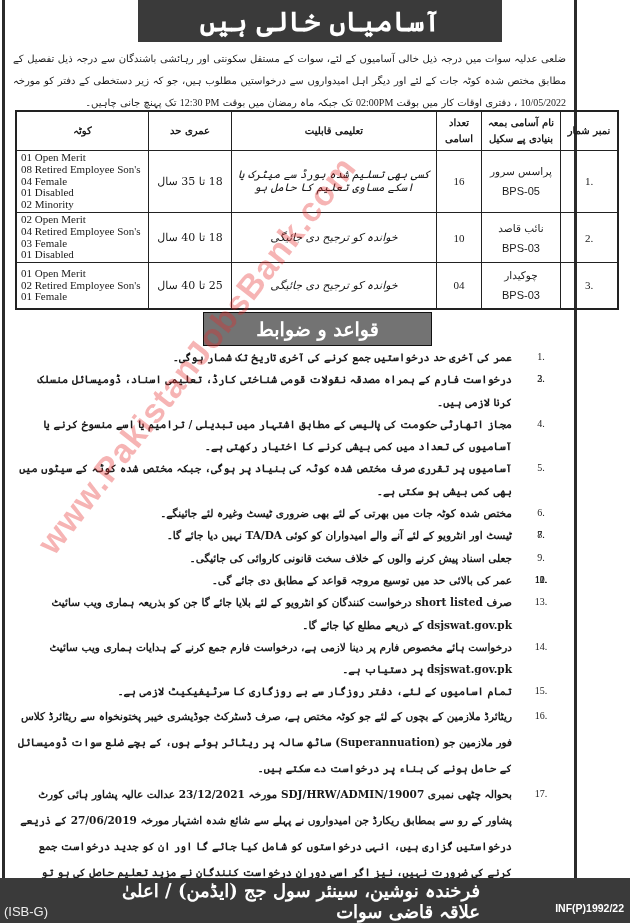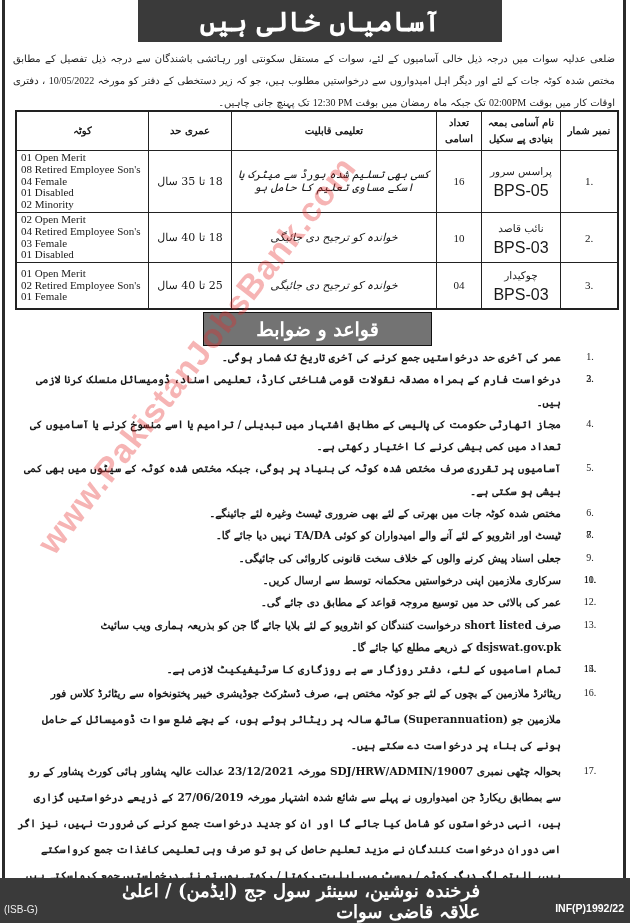--- a/index.html
+++ b/index.html
@@ -1,56 +1,56 @@
 <!DOCTYPE html>
 <html><head>
 <meta charset="utf-8">
 <style>
   html, body { margin: 0; padding: 0; background: #ffffff; }
   body { width: 630px; height: 923px; overflow: hidden; position: relative;
          font-family: "DejaVu Serif", serif; color: #1a1a1a; }
-  .frame { position: absolute; left: 2px; top: 0; width: 624px; height: 920px;
+  .frame { position: absolute; left: 2px; top: 0; width: 575px; height: 920px;
            border-left: 3px solid #2b2b2b; border-right: 3px solid #2b2b2b;
            box-sizing: border-box; background: #fff; }
   .title-bar { position: absolute; left: 133px; top: 0; width: 364px; height: 42px;
                background: #3a3a3a; color: #fff; display: flex; align-items: center;
                justify-content: center; font-size: 27px; font-weight: bold; direction: rtl; }
   .intro { position: absolute; left: 8px; right: 8px; top: 48px; direction: rtl;
            font-size: 10px; line-height: 22px; text-align: justify; }
   .intro .ltr { direction: ltr; unicode-bidi: embed; font-family: "Liberation Serif", serif; }
   table.posts { position: absolute; left: 10px; top: 110px; width: 604px;
                 border-collapse: collapse; border: 2px solid #222; direction: rtl; }
   table.posts th, table.posts td { border: 1px solid #222; padding: 1px 4px; vertical-align: middle; }
   table.posts th { font-size: 10px; font-weight: bold; height: 36px; text-align: center; line-height: 16px; }
   table.posts td { font-size: 11px; text-align: center; }
   td.quota { direction: ltr; text-align: left !important; font-family: "Liberation Serif", serif;
              font-size: 11px; line-height: 11.8px; white-space: pre-line; }
   td.qual { font-size: 10px; text-align: left; font-style: italic; }
   td.num, td.sno { font-family: "Liberation Serif", serif; font-size: 12px; }
   .post-name { display: block; font-size: 10.5px; font-weight: normal; line-height: 20px; }
-  .post-bps { display: block; font-family: "Liberation Sans", sans-serif; font-size: 16px; line-height: 20px; }
+  .post-bps { display: block; font-family: "Liberation Sans", sans-serif; font-size: 11px; line-height: 20px; }
   .age { direction: rtl; font-size: 10.5px; }
   .rules-bar { position: absolute; left: 198px; top: 312px; width: 227px; height: 32px;
                background: #737373; color: #fff; display: flex; align-items: center;
                justify-content: center; font-size: 19px; font-weight: bold; border: 1px solid #111;
                direction: rtl; }
   ol.rules { position: absolute; left: 12px; right: 12px; top: 346px; margin: 0; padding: 0;
              list-style: none; direction: rtl; }
   ol.rules li { position: relative; font-size: 10.5px; line-height: 22.3px; padding-right: 50px;
                 text-align: right; font-weight: bold; }
   ol.rules li.multi { line-height: 26px; }
   ol.rules li .n { position: absolute; right: 0; width: 42px; text-align: center;
                    font-family: "Liberation Serif", serif; font-weight: normal; font-size: 10px; direction: ltr; }
   .footer { position: absolute; left: 0; top: 878px; width: 630px; height: 45px;
             background: #3a3a3a; color: #fff; }
   .footer .sig { position: absolute; left: 120px; right: 150px; top: 0; height: 45px;
                  display: flex; align-items: center; justify-content: center; font-size: 18px;
                  font-weight: bold; direction: rtl; }
   .footer .code-left { position: absolute; left: 4px; top: 26px; font-family: "Liberation Sans", sans-serif;
-                       font-size: 10px; color: #eee; }
+                       font-size: 13px; color: #eee; }
   .footer .code-right { position: absolute; right: 6px; top: 24px; font-family: "Liberation Sans", sans-serif;
                         font-size: 10.5px; font-weight: bold; color: #fff; }
   .watermark { position: absolute; left: 40px; top: 530px; transform: rotate(-52deg);
                transform-origin: left center; color: rgba(230,40,40,0.35); font-family: "Liberation Sans", sans-serif;
                font-weight: bold; font-size: 34px; white-space: nowrap; pointer-events: none; letter-spacing: 1px; }
 </style>
 </head>
 <body>
 
 <div class="frame">
@@ -131,24 +131,24 @@
     <li><span class="n">1.</span><span>عمر کی آخری حد درخواستیں جمع کرنے کی آخری تاریخ تک شمار ہوگی۔</span></li>
     <li><span class="n">2.</span></li>
     <li><span class="n">3.</span><span>درخواست فارم کے ہمراہ مصدقہ نقولات قومی شناختی کارڈ، تعلیمی اسناد، ڈومیسائل منسلک کرنا لازمی ہیں۔</span></li>
     <li><span class="n">4.</span><span>مجاز اتھارٹی حکومت کی پالیسی کے مطابق اشتہار میں تبدیلی / ترامیم یا اسے منسوخ کرنے یا آسامیوں کی تعداد میں کمی بیشی کرنے کا اختیار رکھتی ہے۔</span></li>
     <li><span class="n">5.</span><span>آسامیوں پر تقرری صرف مختص شدہ کوٹہ کی بنیاد پر ہوگی، جبکہ مختص شدہ کوٹہ کے سیٹوں میں بھی کمی بیشی ہو سکتی ہے۔</span></li>
     <li><span class="n">6.</span><span>مختص شدہ کوٹہ جات میں بھرتی کے لئے بھی ضروری ٹیسٹ وغیرہ لئے جائینگے۔</span></li>
     <li><span class="n">7.</span></li>
     <li><span class="n">8.</span><span>ٹیسٹ اور انٹرویو کے لئے آنے والے امیدواران کو کوئی TA/DA نہیں دیا جائے گا۔</span></li>
     <li><span class="n">9.</span><span>جعلی اسناد پیش کرنے والوں کے خلاف سخت قانونی کاروائی کی جائیگی۔</span></li>
     <li><span class="n">10.</span></li>
-    <li><span class="n">11.</span><span>سرکاری ملازمین اپنی درخواستیں محکمانہ توسط سے ارسال کریں۔</span></li>
+    <li><span class="n">11.</span></li>
     <li><span class="n">12.</span><span>عمر کی بالائی حد میں توسیع مروجہ قواعد کے مطابق دی جائے گی۔</span></li>
     <li><span class="n">13.</span><span>صرف short listed درخواست کنندگان کو انٹرویو کے لئے بلایا جائے گا جن کو بذریعہ ہماری ویب سائیٹ dsjswat.gov.pk کے ذریعے مطلع کیا جائے گا۔</span></li>
-    <li><span class="n">14.</span></li>
+    <li><span class="n">14.</span><span>درخواست ہائے مخصوص فارم پر دینا لازمی ہے، درخواست فارم جمع کرنے کے ہدایات ہماری ویب سائیٹ dsjswat.gov.pk پر دستیاب ہے۔</span></li>
     <li><span class="n">15.</span><span>تمام اسامیوں کے لئے، دفتر روزگار سے بے روزگاری کا سرٹیفیکیٹ لازمی ہے۔</span></li>
     <li class="multi"><span class="n">16.</span><span>ریٹائرڈ ملازمین کے بچوں کے لئے جو کوٹہ مختص ہے، صرف ڈسٹرکٹ جوڈیشری خیبر پختونخواہ سے ریٹائرڈ کلاس فور ملازمین جو (Superannuation) ساٹھ سالہ پر ریٹائر ہوئے ہوں، کے بچے ضلع سوات ڈومیسائل کے حامل ہونے کی بناء پر درخواست دے سکتے ہیں۔</span></li>
     <li class="multi"><span class="n">17.</span><span>بحوالہ چٹھی نمبری 19007/SDJ/HRW/ADMIN مورخہ 23/12/2021 عدالت عالیہ پشاور ہائی کورٹ پشاور کے رو سے بمطابق ریکارڈ جن امیدواروں نے پہلے سے شائع شدہ اشتہار مورخہ 27/06/2019 کے ذریعے درخواستیں گزاری ہیں، انہی درخواستوں کو شامل کیا جائے گا اور ان کو جدید درخواست جمع کرنے کی ضرورت نہیں، نیز اگر اسی دوران درخواست کنندگان نے مزید تعلیم حاصل کی ہو تو صرف وہی تعلیمی کاغذات جمع کرواسکتے ہیں، البتہ اگر دیگر کوٹہ / پوسٹ میں اہلیت رکھتا / رکھتی ہوں تو نئی درخواستیں جمع کرواسکتے ہیں۔</span></li>
 
   </ol>
 
   <div class="watermark">www.PakistanJobsBank.com</div>
 </div>
 
 <div class="footer">

